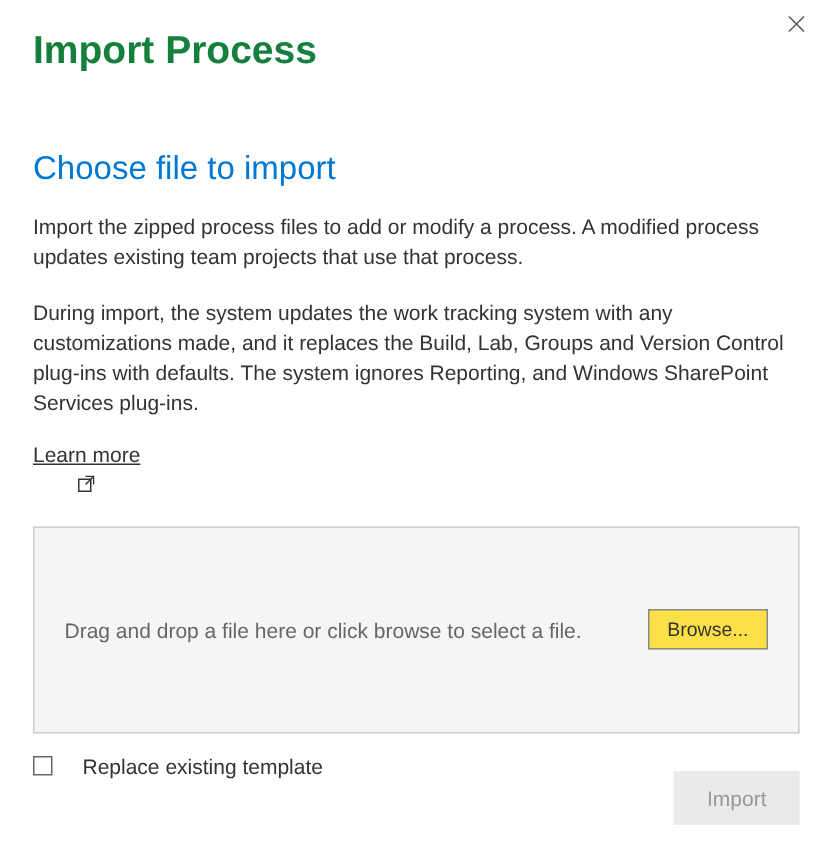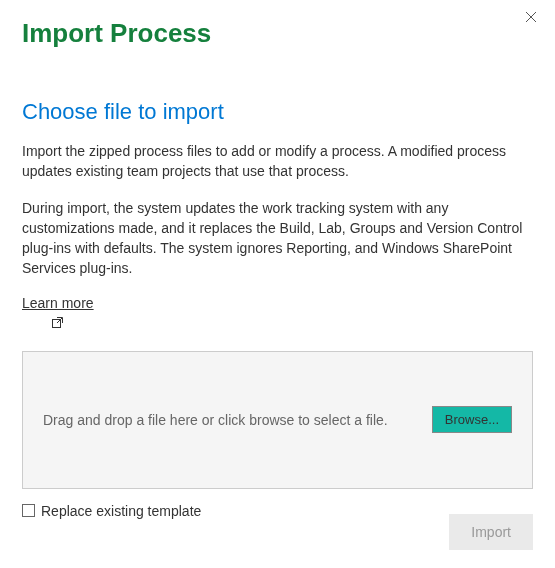--- a/index.html
+++ b/index.html
@@ -68,32 +68,32 @@
       display: flex;
       align-items: center;
       justify-content: space-between;
       padding: 0 20px;
     }
     .dropzone-text {
       color: #666;
       font-size: 14px;
     }
     .browse-btn {
-      background: #14b8a6;
+      background: #fde047;
       border: 1px solid #888;
       padding: 5px 12px;
       font-size: 13px;
       color: #333;
       cursor: pointer;
       font-family: inherit;
     }
     .checkbox-row {
       display: flex;
       align-items: center;
-      gap: 6px;
+      gap: 20px;
       margin-top: 14px;
       cursor: pointer;
     }
     .checkbox-box {
       width: 13px;
       height: 13px;
       border: 1px solid #666;
       background: #fff;
     }
     .checkbox-label {

